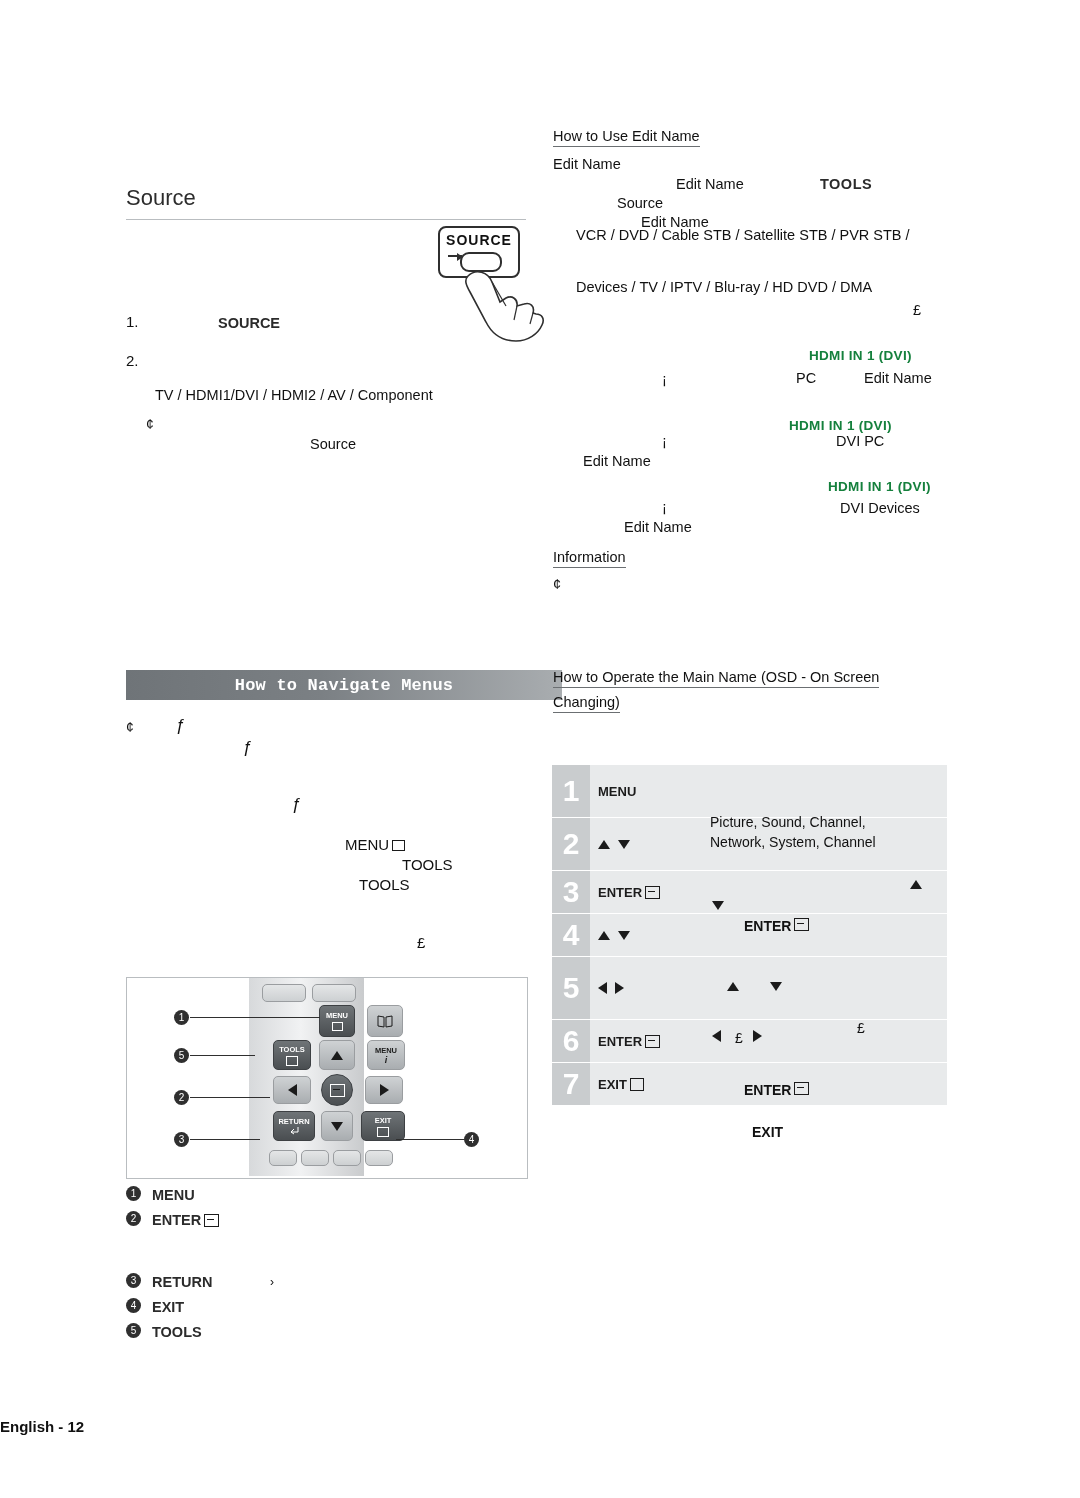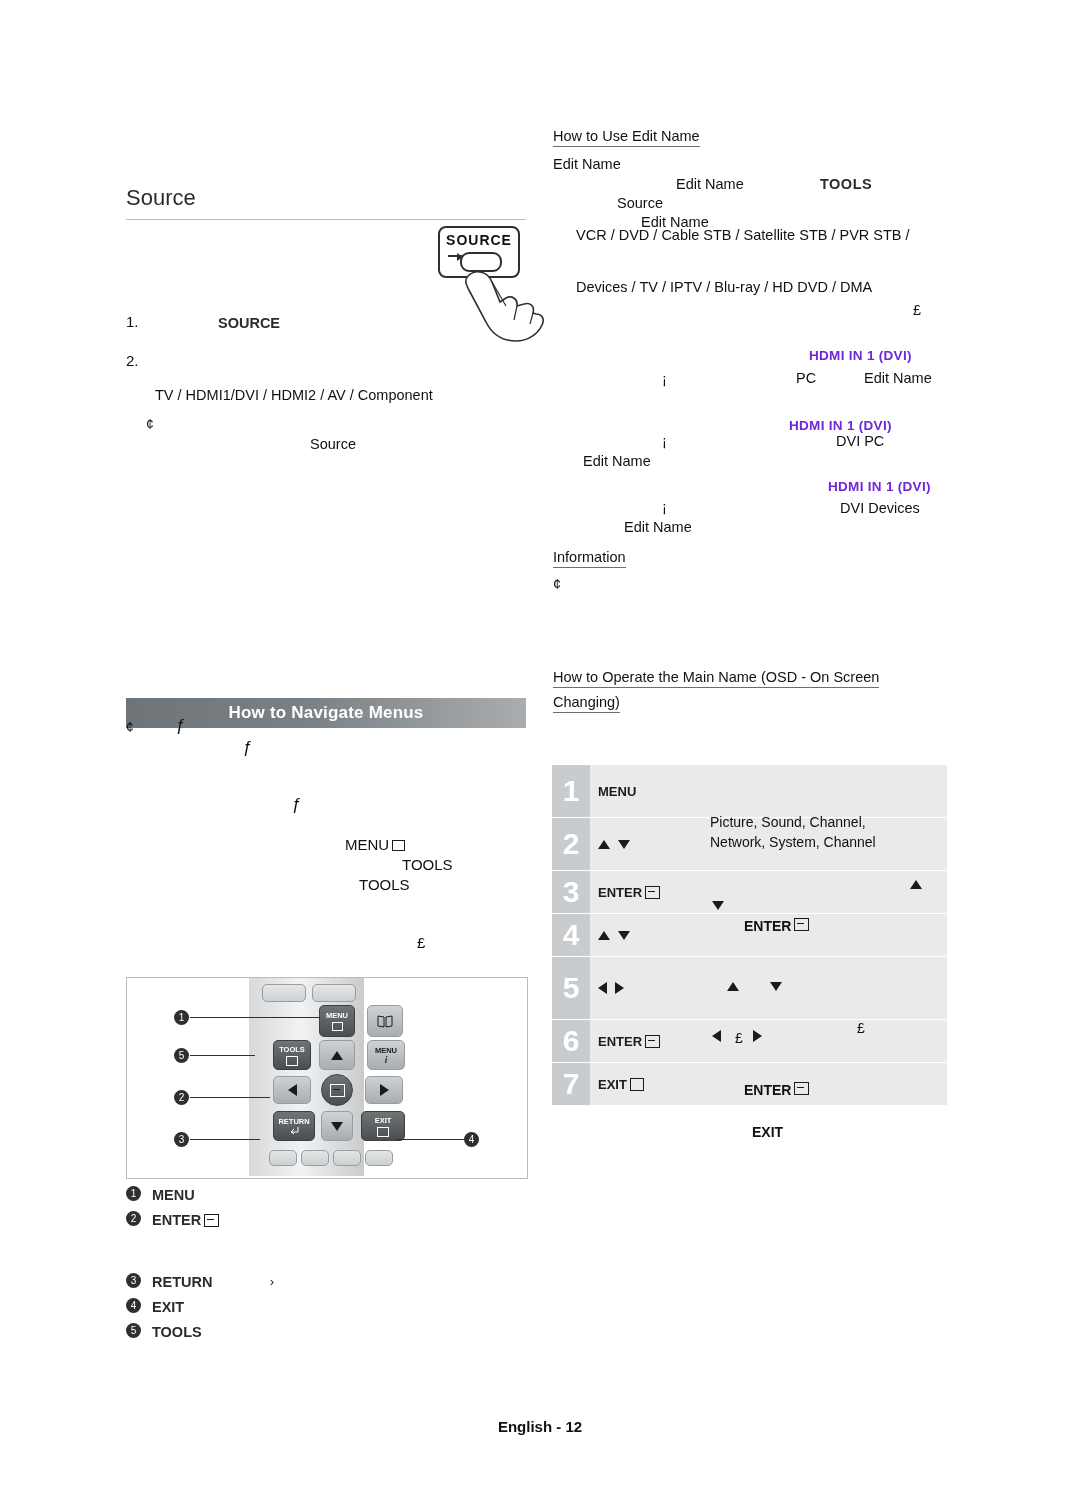--- a/index.html
+++ b/index.html
@@ -35,21 +35,21 @@
   .rule{position:absolute;height:1px;background:#b9bdc0;}
 
   .col-head{
     position:absolute;
     font-size:14.5px;
     color:#111;
     border-bottom:1px solid #6b6f72;
     padding-bottom:2px;
   }
   .txt{position:absolute;font-size:14.5px;color:#111;line-height:20px;}
-  .blue{color:#6d28d9;font-weight:bold;font-size:13.5px;letter-spacing:.3px;}
+  .blue{color:#15803d;font-weight:bold;font-size:13.5px;letter-spacing:.3px;}
   .bold{font-weight:bold;}
   .num{position:absolute;font-size:15px;color:#111;}
 
   
   .src-ill{position:absolute;left:432px;top:222px;width:110px;height:120px;}
   .src-key{
     position:absolute;left:6px;top:4px;width:78px;height:48px;
     border:2px solid #2f2f2f;border-radius:8px;background:#fff;
   }
   .src-key .lbl{
@@ -124,21 +124,21 @@
   .exiticon{
     display:inline-block;width:12px;height:11px;border:1px solid #1b1b1b;
   }
   .tri{width:0;height:0;display:inline-block;}
   .tri.up{border-left:6px solid transparent;border-right:6px solid transparent;border-bottom:9px solid #1b1b1b;}
   .tri.down{border-left:6px solid transparent;border-right:6px solid transparent;border-top:9px solid #1b1b1b;}
   .tri.left{border-top:6px solid transparent;border-bottom:6px solid transparent;border-right:9px solid #1b1b1b;}
   .tri.right{border-top:6px solid transparent;border-bottom:6px solid transparent;border-left:9px solid #1b1b1b;}
 
   .footer{
-    position:absolute;left:0;right:0;top:1418px;text-align:center;
+    position:absolute;left:0;right:0;top:1418px;
     font-size:15px;font-weight:bold;color:#111;
   }
   .bullet{position:absolute;font-size:14px;color:#111;}
 </style>
 </head>
 <body>
 
 <div class="page">
 
 
@@ -162,21 +162,21 @@
   <div class="num" style="left:126px;top:313px;">1.</div>
   <div class="txt bold" style="left:218px;top:313px;color:#2b2b2b;">SOURCE</div>
 
   <div class="num" style="left:126px;top:352px;">2.</div>
 
   <div class="txt" style="left:155px;top:385px;">TV / HDMI1/DVI / HDMI2 / AV / Component</div>
 
   <div class="bullet" style="left:146px;top:416px;">¢</div>
   <div class="txt" style="left:310px;top:434px;">Source</div>
 
-  <div class="bar" style="left:126px;top:698px;width:400px;">
+  <div class="bar" style="left:126px;top:670px;width:436px;font-family:Liberation Mono, monospace;">
     <span>How to Navigate Menus</span>
   </div>
 
   <div class="bullet" style="left:126px;top:719px;">¢</div>
   <div class="txt" style="left:176px;top:716px;font-size:17px;">ƒ</div>
   <div class="txt" style="left:243px;top:738px;font-size:17px;">ƒ</div>
   <div class="txt" style="left:292px;top:795px;font-size:17px;">ƒ</div>
 
   <div class="txt" style="left:345px;top:835px;font-size:15px;">
     <span class="glyph">

